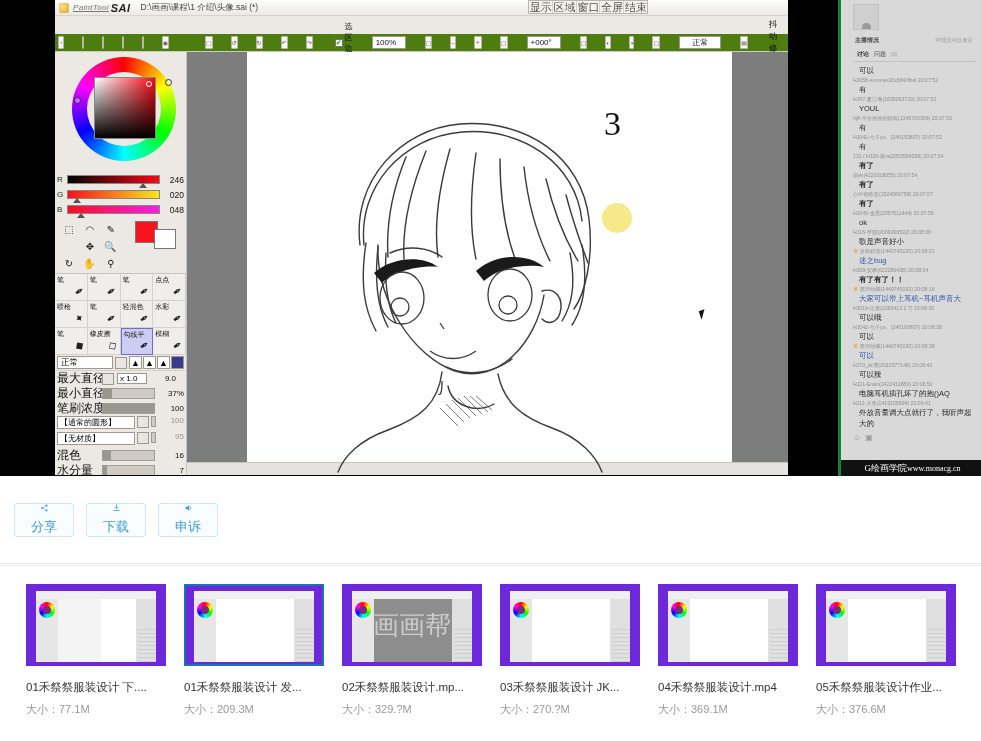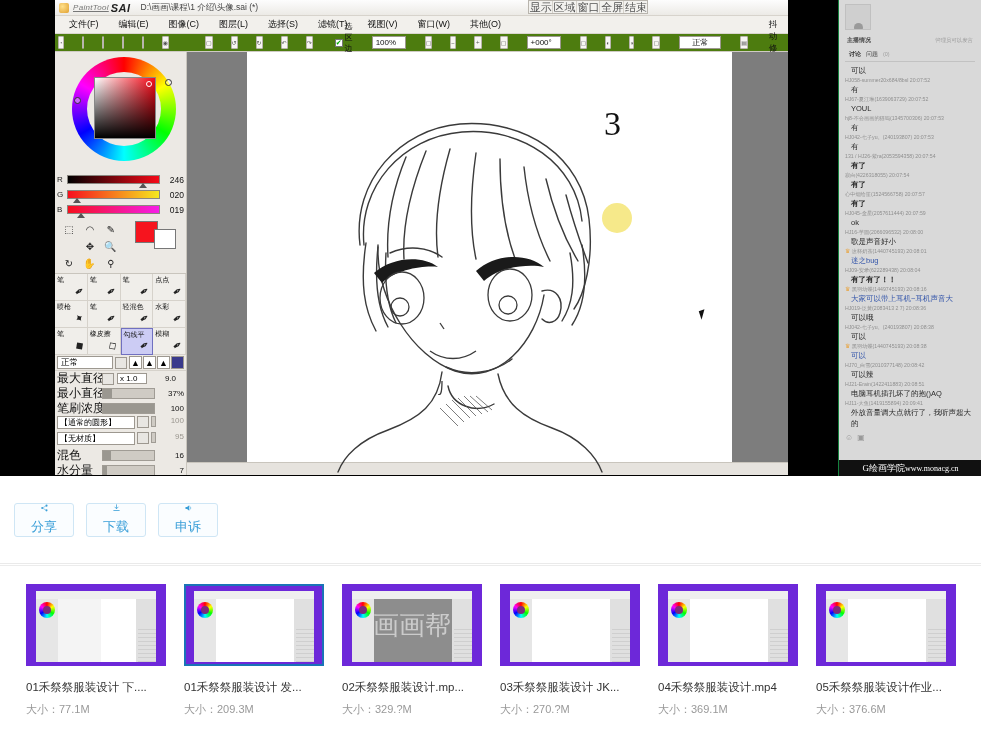--- a/index.html
+++ b/index.html
@@ -196,22 +196,22 @@
   
   .blob{position:absolute;left:602px;top:203px;width:30px;height:30px;border-radius:50%;background:#f6e98a;}
   .numeral{position:absolute;left:604px;top:105px;font-size:34px;color:#111;font-family:"Liberation Serif",serif;}
 
   
   .face{position:absolute;left:330px;top:95px;width:330px;height:300px;}
 
   
   .chat{
     position:absolute; right:0; top:0; width:143px; height:476px;
-    background:#d9d9d9; border-left:1px solid #15803d;
-    overflow:hidden; font-size:5.4px; color:#555;
+    background:#d9d9d9; border-left:3px solid #15803d;
+    overflow:hidden; font-size:5.4px; color:#555;padding-left:6px;
   }
   .chat-head{padding:4px 6px 2px 6px;}
   .avatar{
     width:26px;height:26px;background:#cfcfcf;border:1px solid #c0c0c0;
     display:flex;align-items:flex-end;justify-content:center;overflow:hidden;
   }
   .avatar .head{width:9px;height:9px;border-radius:50%;background:#9a9a9a;position:relative;top:3px;}
   .chat-userline{display:flex;justify-content:space-between;align-items:center;margin-top:6px;padding:0 2px;}
   .chat-user{font-size:6px;color:#4a4a4a;font-weight:bold;}
   .chat-note{font-size:5.4px;color:#9a9a9a;}
@@ -293,31 +293,20 @@
 
     <div class="sai-window">
 
       <div class="sai-titlebar">
         <div class="sai-logo-dot"></div>
         <span class="sai-paint">PaintTool</span>
         <span class="sai-name">SAI</span>
         <span class="sai-path">D:\画画\课程\1 介绍\头像.sai (*)</span>
       </div>
 
-      <div class="sai-menubar">
-        <span class="mi">文件(F)</span>
-        <span class="mi">编辑(E)</span>
-        <span class="mi">图像(C)</span>
-        <span class="mi">图层(L)</span>
-        <span class="mi">选择(S)</span>
-        <span class="mi">滤镜(T)</span>
-        <span class="mi">视图(V)</span>
-        <span class="mi">窗口(W)</span>
-        <span class="mi">其他(O)</span>
-      </div>
 
       <div class="sai-toolbar">
         <div class="tb-btn">◔</div>
         <div class="tb-btn colorbars"></div>
         <div class="tb-btn lines"></div>
         <div class="tb-btn lines"></div>
         <div class="tb-btn lines"></div>
         <div class="tb-btn">◉</div>
         <div class="tb-sep"></div>
         <div class="tb-btn">▢</div>
@@ -369,21 +358,21 @@
           <div class="rgb-bar g">
               <div class="rgb-knob" style="left:6%"></div>
             </div>
           <span class="rgb-val">020</span>
         </div>
         <div class="rgb-row">
           <span class="rgb-lab">B</span>
           <div class="rgb-bar b">
               <div class="rgb-knob" style="left:10%"></div>
             </div>
-          <span class="rgb-val">019</span>
+          <span class="rgb-val">048</span>
         </div>
 
         <div class="swatch-row">
           <div class="tool-icons">
             <div class="tool-ico">⬚</div>
             <div class="tool-ico">◠</div>
             <div class="tool-ico">✎</div>
             <div class="tool-ico"></div>
             <div class="tool-ico">✥</div>
             <div class="tool-ico">🔍</div>

